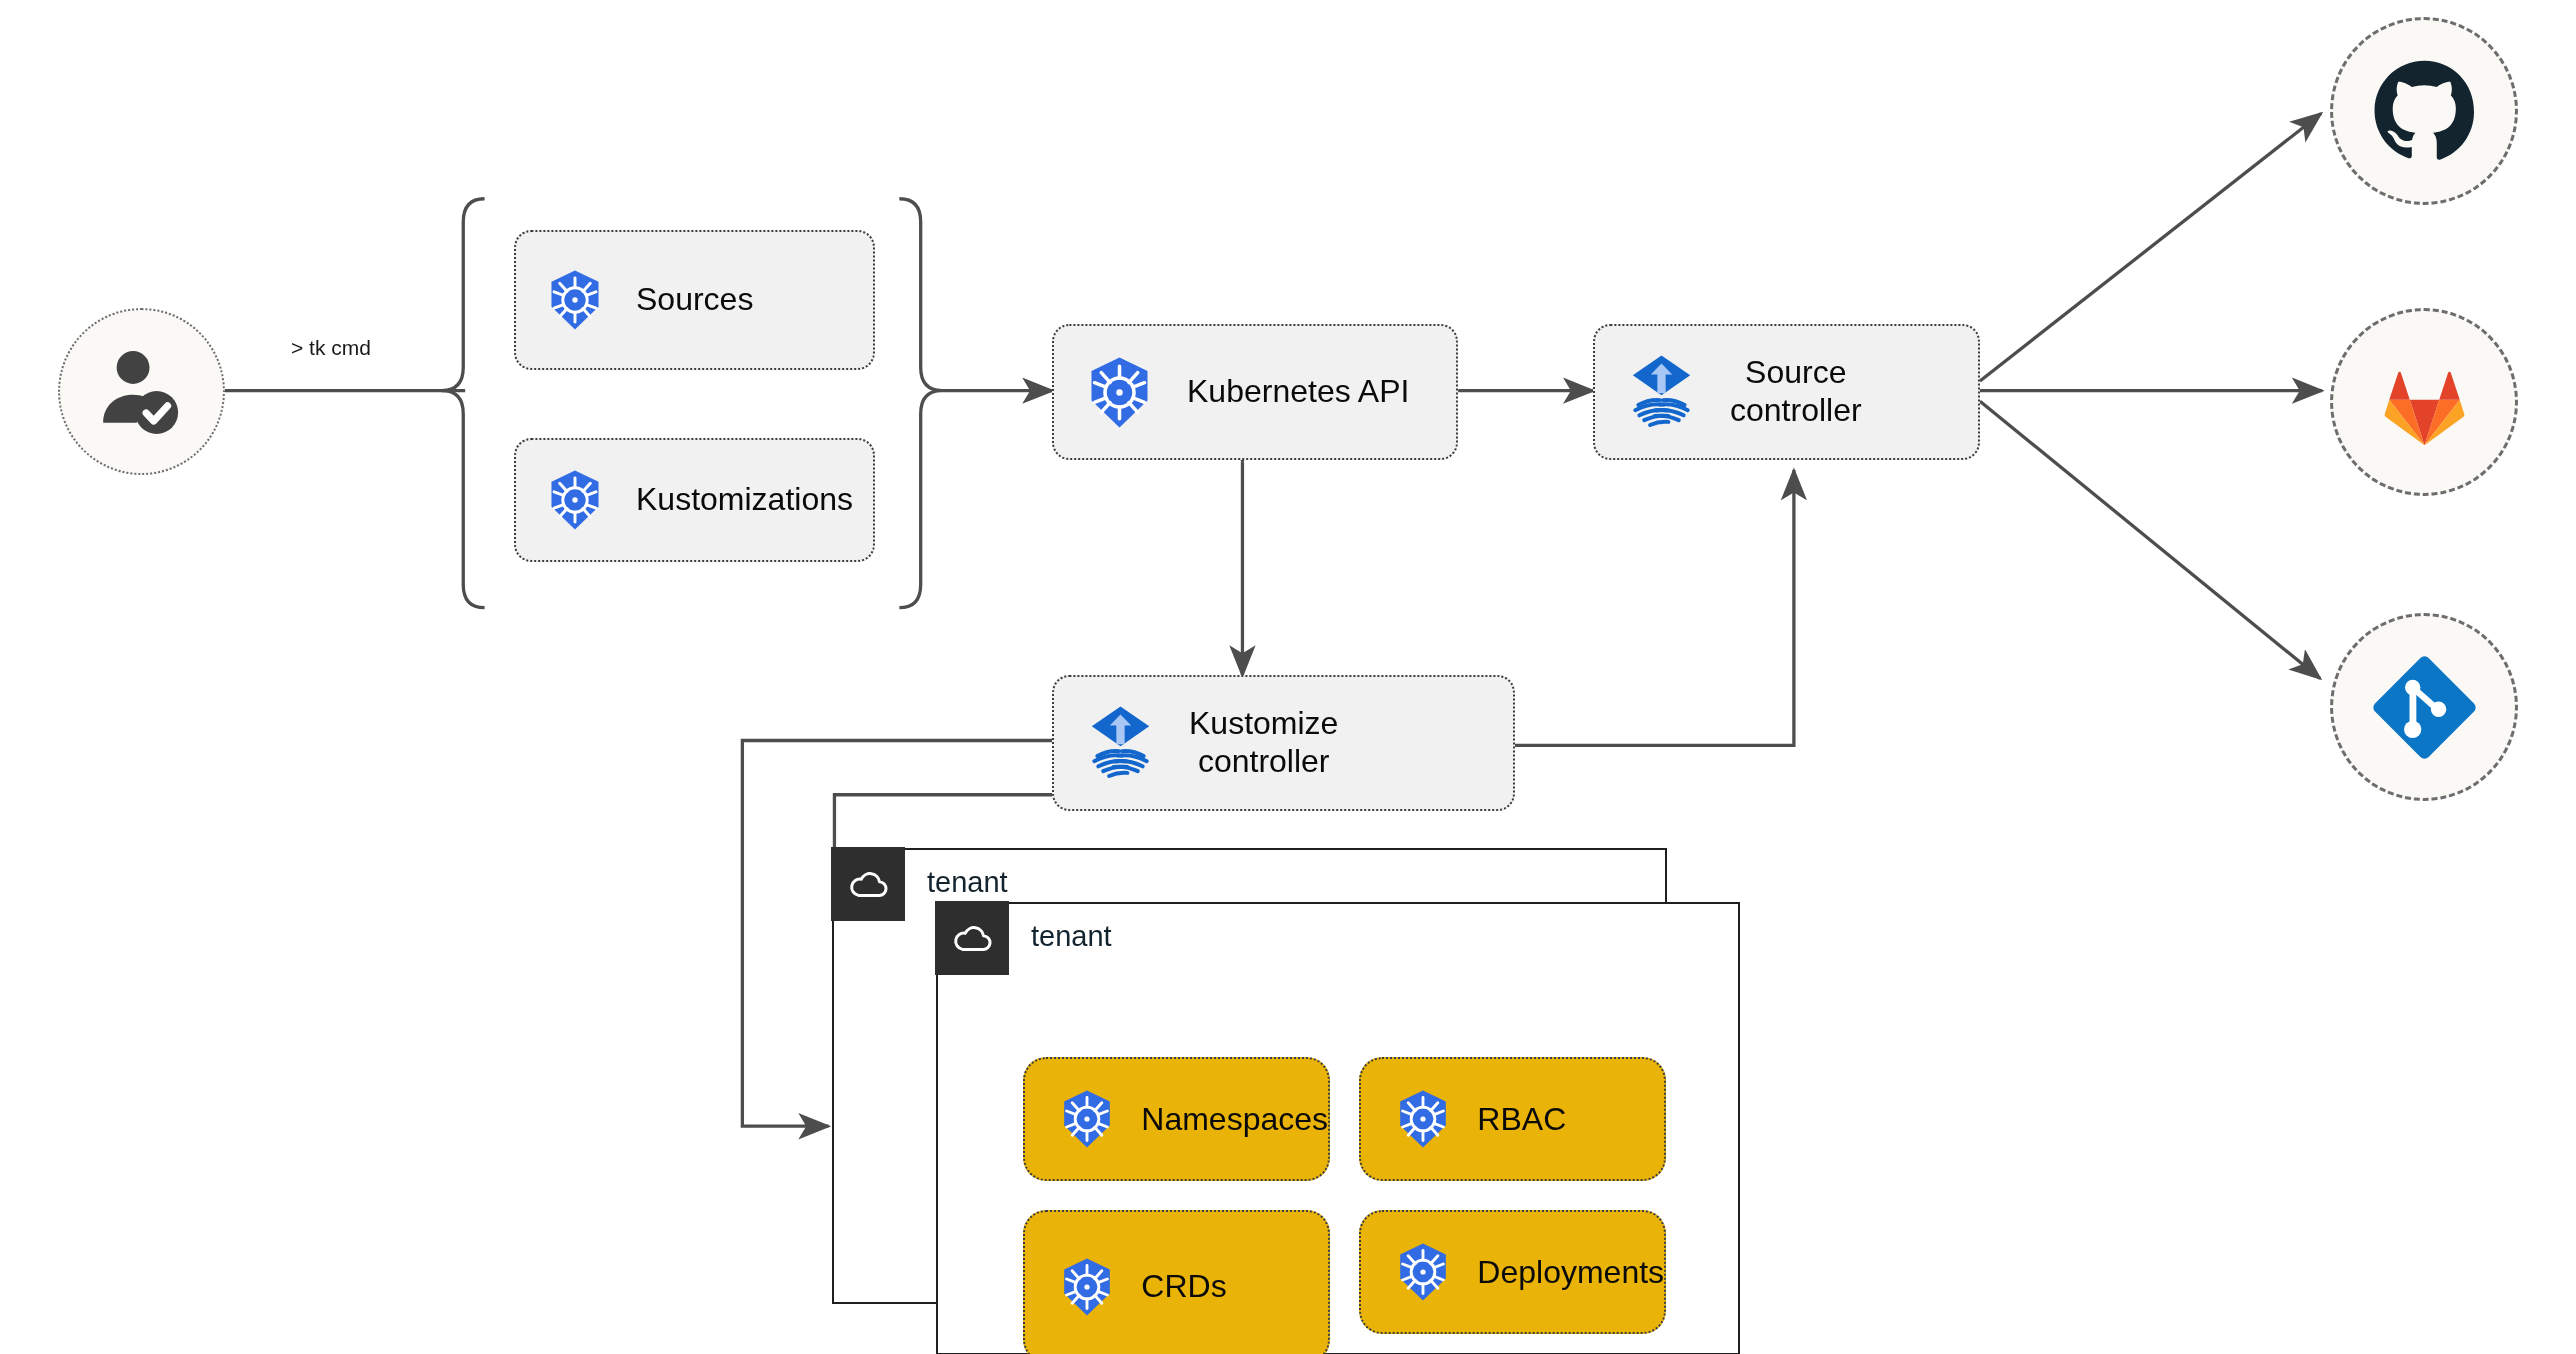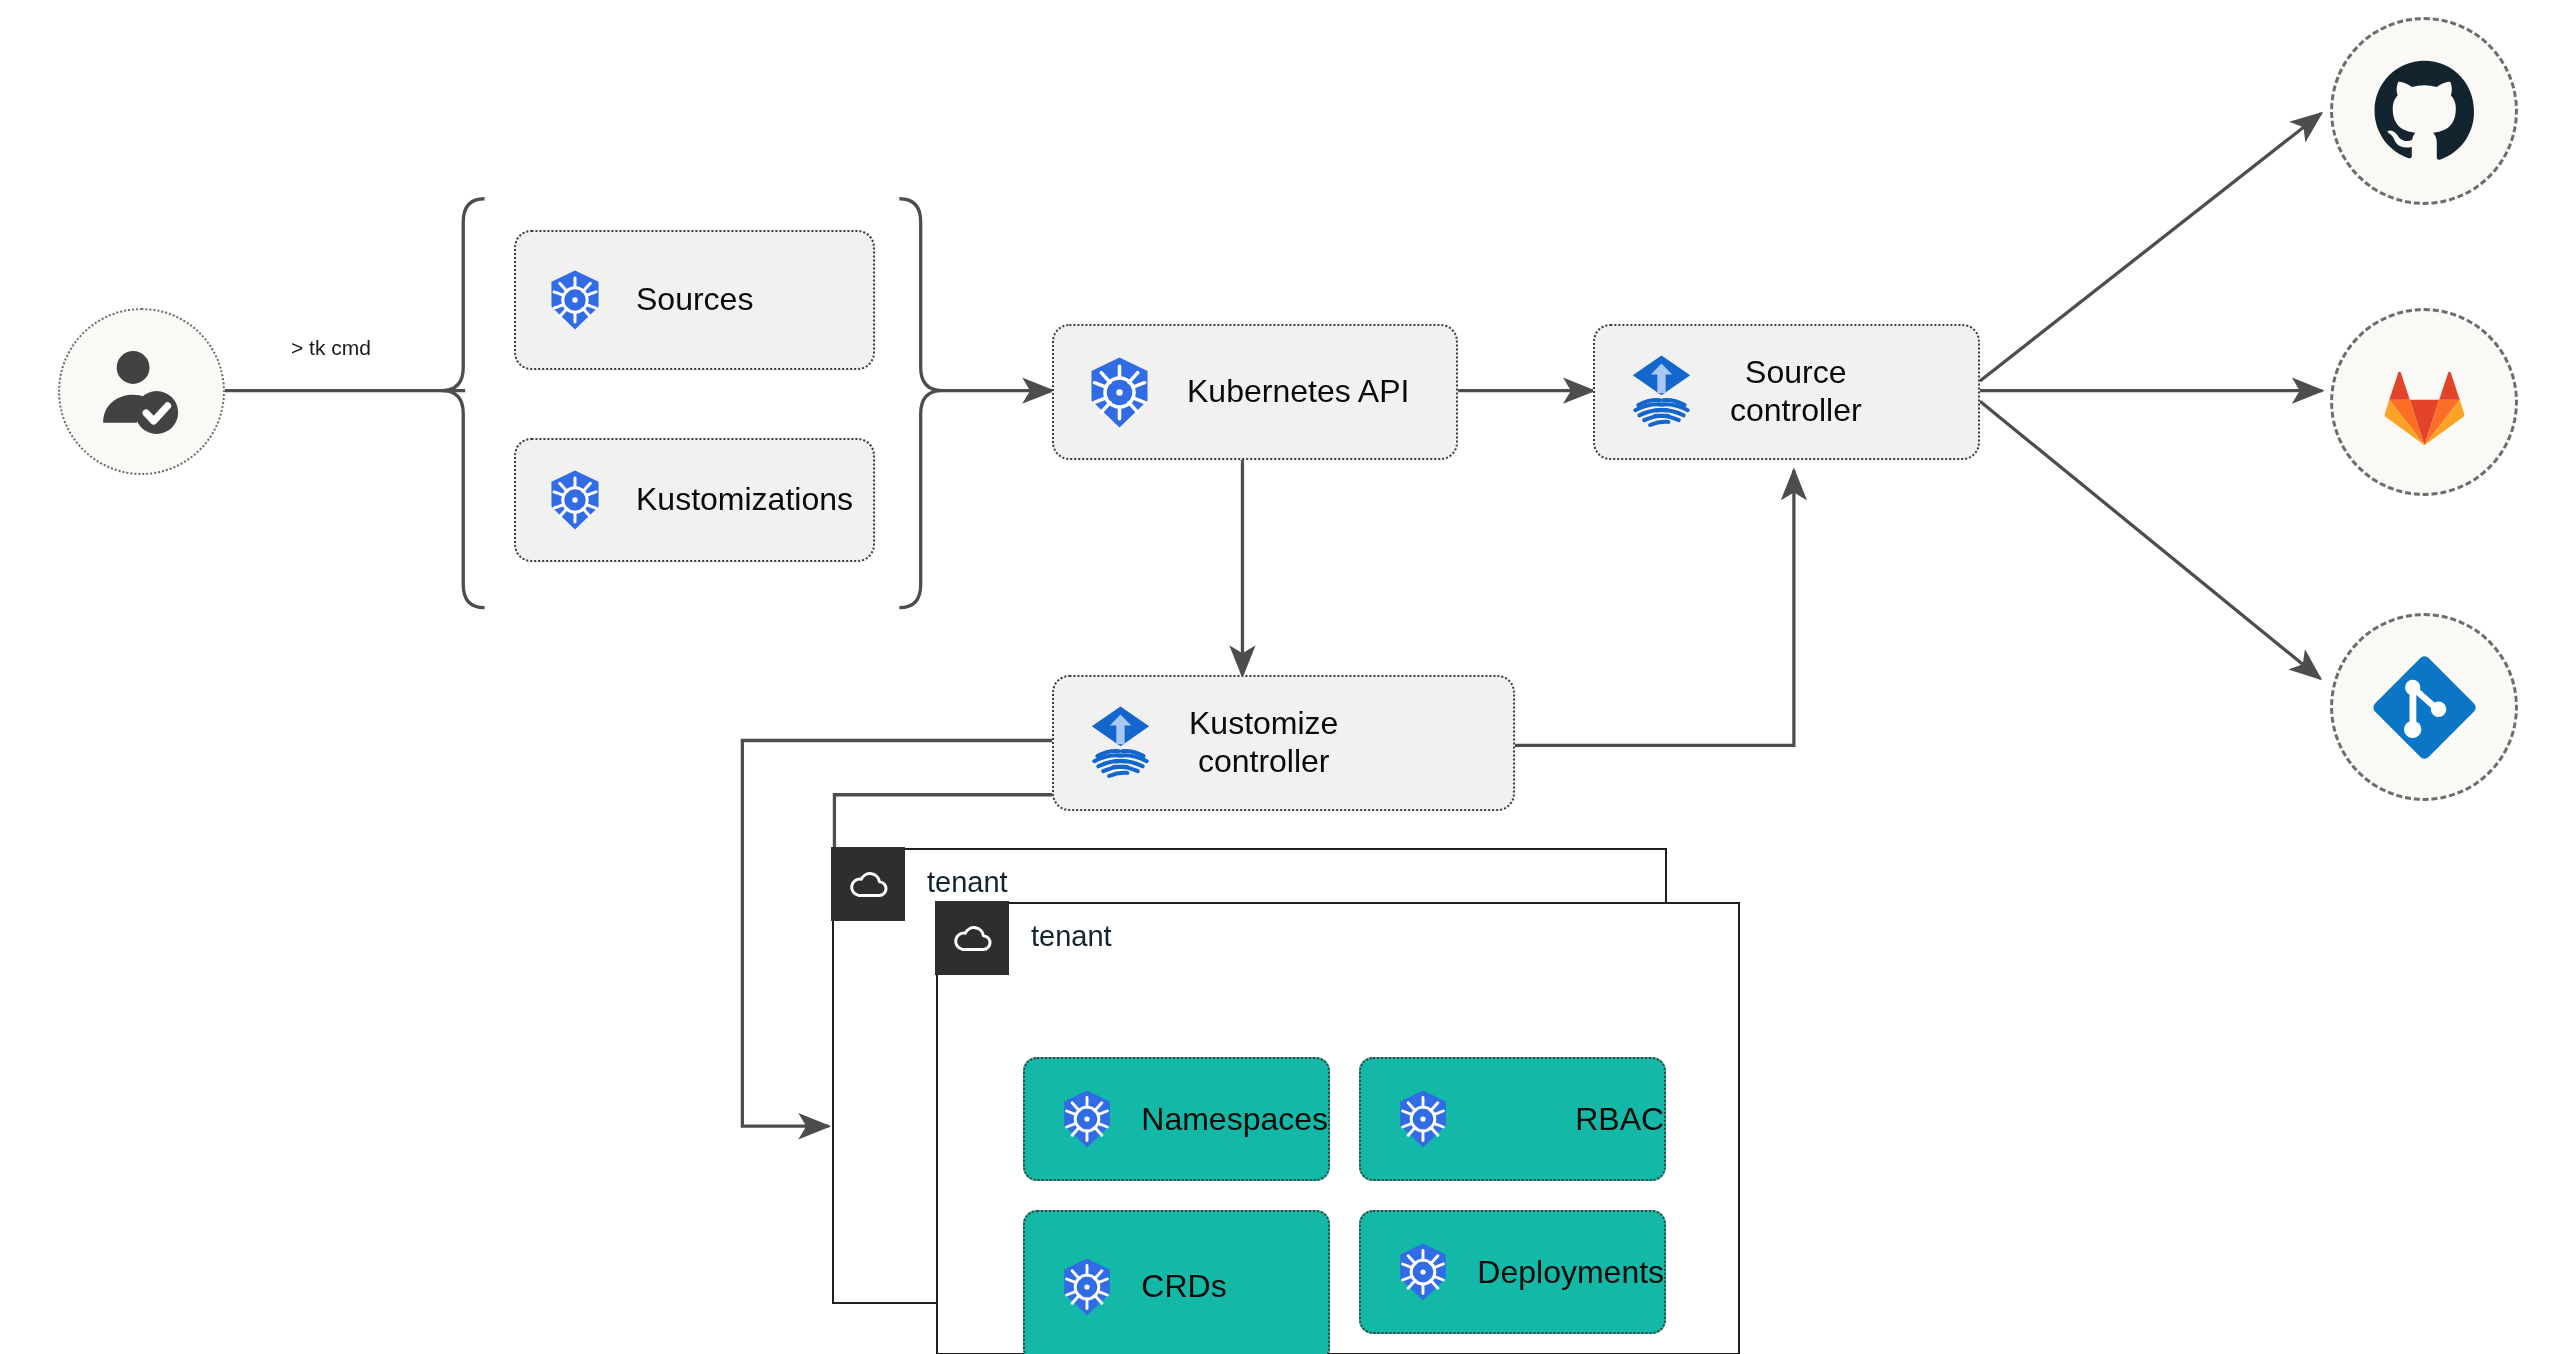--- a/index.html
+++ b/index.html
@@ -61,23 +61,23 @@
     left:93px;top:15.5px;
     font-size:29px;color:#14242f;
   }
   .tenant .grid{
     position:absolute;
     display:grid;
     grid-template-columns:1fr 1fr;
     gap:29px 29px;
   }
   .res{
-    background:#14b8a6;
+    background:#eab308;
     border:2.9px dotted #3c3c3c;
-    border-radius:14px;
+    border-radius:23px;
     display:flex;align-items:center;
     box-sizing:border-box;
     padding-left:29px;
   }
   .res .label{font-size:32px;color:#0a0a0a;}
 
   .ic{flex:0 0 auto;display:block;}
   .gap20{width:21.3px;} .gap26{width:27px;}
 </style>
 </head>
@@ -269,21 +269,21 @@
           <g fill="none" stroke="#ffffff" stroke-width="1.05" stroke-linecap="round">
             <circle cx="12" cy="12" r="4.3"></circle>
             <circle cx="12" cy="12" r="0.95" fill="#ffffff" stroke="none"></circle>
             <path d="M12 4.2v3.5M12 16.3v3.5M4.6 9.1l3.4 1.3M16 13.6l3.4 1.3M19.4 9.1L16 10.4M8 13.6l-3.4 1.3M6.6 17.9l2.6-2.9M14.8 9l2.6-2.9M6.6 6.1l2.6 2.9M14.8 15l2.6 2.9"></path>
           </g>
         </svg>
         <span class="gap20"></span>
         <span class="label">Namespaces</span>
       </div>
 
-      <div class="res" style="height:124px;justify-content:space-between;">
+      <div class="res" style="height:124px;">
         <svg class="ic" width="66" height="66" viewBox="0 0 24 24">
           <path d="M12 1.6l8.3 4v8.8L12 22.4 3.7 14.4V5.6z" fill="#326CE5"></path>
           <g fill="none" stroke="#ffffff" stroke-width="1.05" stroke-linecap="round">
             <circle cx="12" cy="12" r="4.3"></circle>
             <circle cx="12" cy="12" r="0.95" fill="#ffffff" stroke="none"></circle>
             <path d="M12 4.2v3.5M12 16.3v3.5M4.6 9.1l3.4 1.3M16 13.6l3.4 1.3M19.4 9.1L16 10.4M8 13.6l-3.4 1.3M6.6 17.9l2.6-2.9M14.8 9l2.6-2.9M6.6 6.1l2.6 2.9M14.8 15l2.6 2.9"></path>
           </g>
         </svg>
         <span class="gap20"></span>
         <span class="label">RBAC</span>

